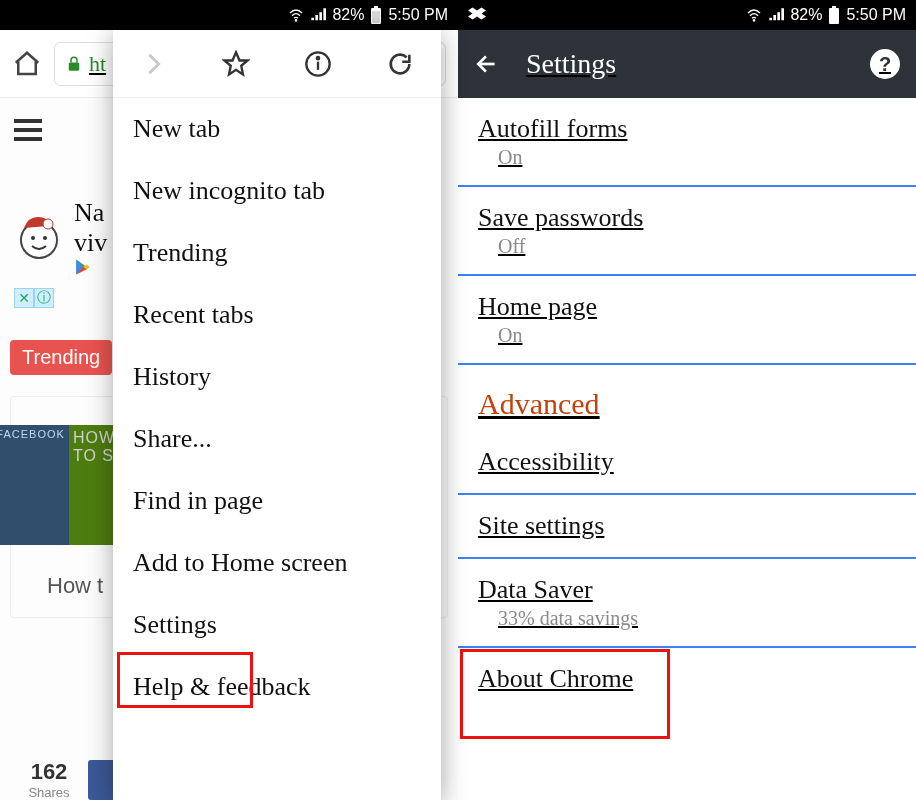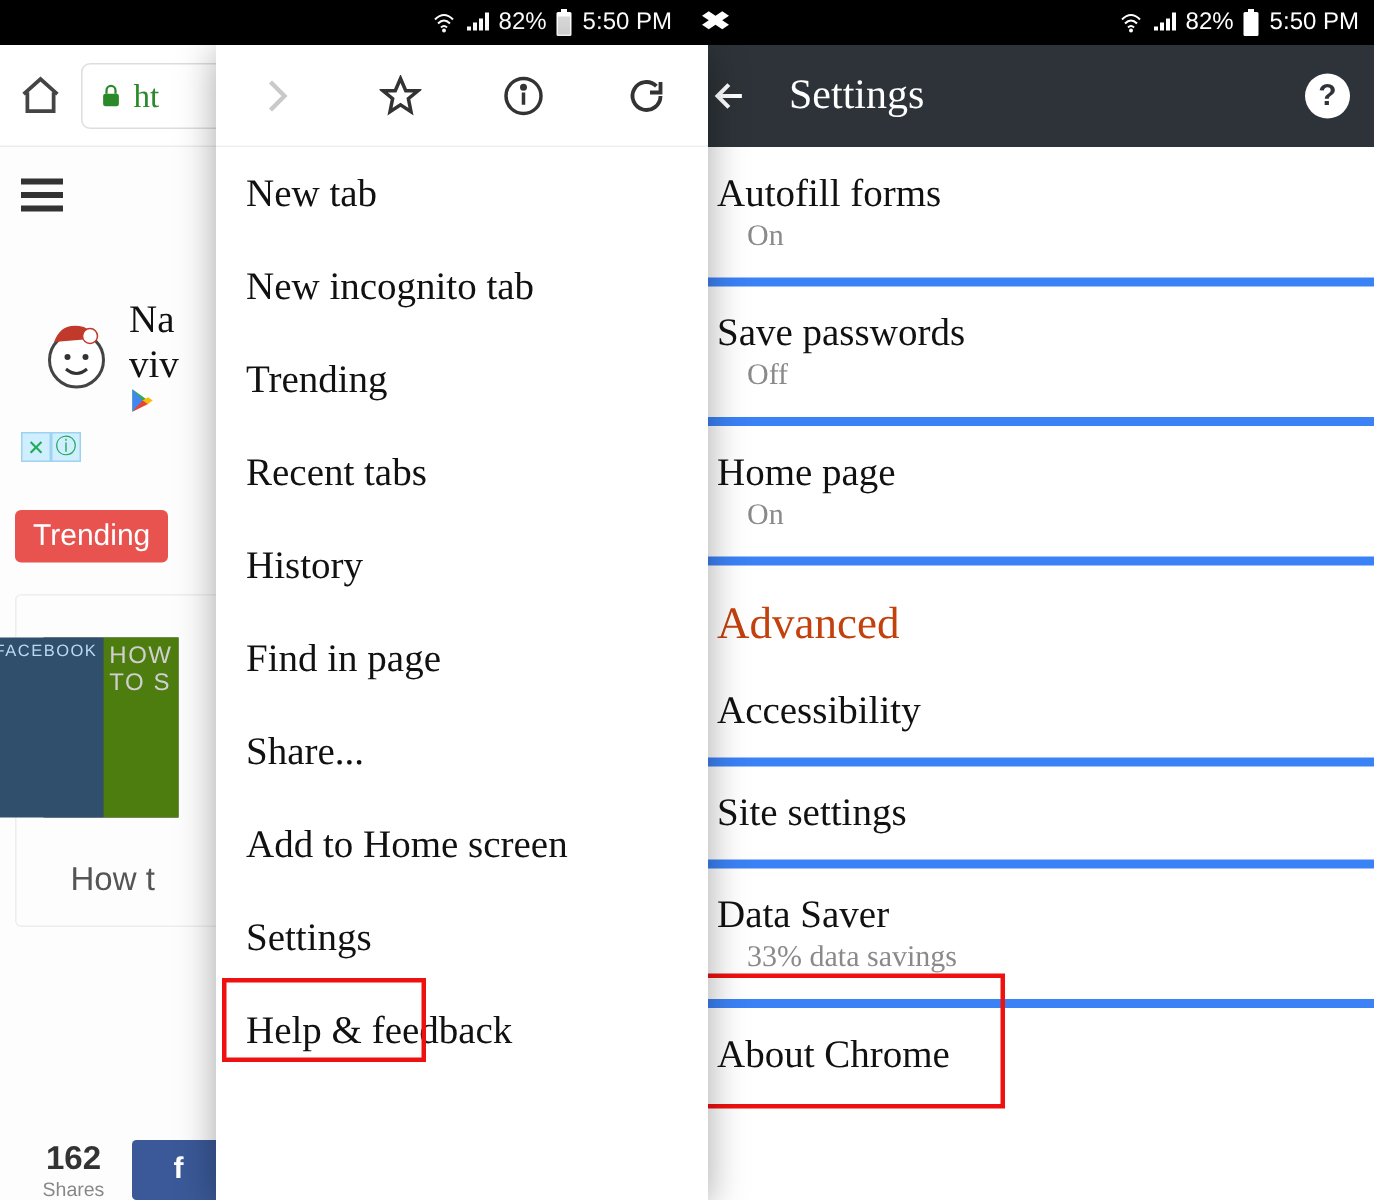--- a/index.html
+++ b/index.html
@@ -1,57 +1,57 @@
 <!DOCTYPE html>
 <html><head>
 <meta charset="utf-8">
 <style>
   * { margin: 0; padding: 0; box-sizing: border-box; }
   html, body { width: 916px; height: 800px; overflow: hidden; font-family: 'Segoe Script', 'Comic Sans MS', cursive; background: #fff; }
   .container { display: flex; width: 916px; height: 800px; }
-  .pane { width: 458px; height: 712px; position: relative; background: #fff; }
+  .pane { width: 458px; height: 712px; position: relative; background: #fff; text-decoration: underline; }
   .status-bar { height: 30px; background: #000; color: #fff; display: flex; align-items: center; justify-content: flex-end; padding: 0 10px; font-family: Arial, sans-serif; font-size: 16px; gap: 6px; }
   .status-bar .left-icon { margin-right: auto; }
   
   .addr-bar { height: 68px; display: flex; align-items: center; gap: 12px; padding: 0 12px; background: #fff; border-bottom: 1px solid #ececec; }
   .addr-field { flex: 1; height: 44px; background: #fff; border: 1px solid #ddd; border-radius: 6px; display: flex; align-items: center; padding: 0 10px; gap: 6px; font-size: 22px; color: #2a8a2a; font-family: 'Segoe Script', cursive; }
   .page-bg { position: relative; height: calc(800px - 30px - 68px); background: #fdfdfd; }
   .hamburger { padding: 16px 14px; }
   .hamburger .bar { width: 28px; height: 4px; background: #333; margin: 5px 0; }
-  .ad-area { position: absolute; left: 26px; top: 100px; display: flex; align-items: center; gap: 10px; }
+  .ad-area { position: absolute; left: 14px; top: 100px; display: flex; align-items: center; gap: 10px; }
   .face-icon { width: 50px; height: 50px; }
   .ad-text { font-size: 26px; color: #111; }
   .ad-markers { position: absolute; left: 14px; top: 190px; display: flex; gap: 0; }
   .ad-markers span { width: 20px; height: 20px; display: flex; align-items: center; justify-content: center; background: #cfeeff; border: 1px solid #9ed3ef; color: #2a5; font-size: 14px; font-family: Arial, sans-serif; }
   .trending { position: absolute; left: 10px; top: 242px; background: #e9534f; color: #fff; padding: 6px 12px; border-radius: 4px; font-family: Arial, sans-serif; font-size: 20px; }
   .card { position: absolute; left: 10px; right: 10px; top: 298px; border: 1px solid #eee; border-radius: 4px; padding: 28px 18px 18px; }
   .thumb { width: 90px; height: 120px; margin-bottom: 28px; }
   .fb-thumb { background:#343b42; display:flex; flex-direction:row; justify-content:flex-end; }
   .fb-thumb .r1 { background:#2f4f6c; color:#b9d9f2; font-family:Arial,sans-serif; font-size:11px; padding:3px 4px; letter-spacing:1px; }
   .fb-thumb .r2 { background:#4d7c0f; color:#d0d0d0; font-family:Arial,sans-serif; font-size:16px; padding:4px 4px; letter-spacing:1px; }
   .howto { font-family: Arial, sans-serif; color: #555; font-size: 22px; margin-left: 18px; }
   .share-row { position: absolute; left: 10px; bottom: 0; display: flex; align-items: center; gap: 0; }
   .share-count { width: 78px; text-align: center; font-family: Arial, sans-serif; }
   .share-count .n { font-size: 22px; color: #333; font-weight: bold; }
   .share-count .l { font-size: 13px; color: #888; }
   .share-btn { width: 62px; height: 40px; display: flex; align-items: center; justify-content: center; color: #fff; font-family: Arial, sans-serif; font-size: 20px; font-weight: bold; border-radius: 3px; margin-right: 4px; }
   .fb { background: #3b5998; } .tw { background: #1da1f2; } .gp { background: #db4437; } .rd { background: #ff4500; } .more { background: #eee; color: #555; }
   
-  .menu { position: absolute; top: 30px; left: 144px; width: 328px; height: 770px; background: #fff; box-shadow: 0 4px 24px rgba(0,0,0,.35); z-index: 50; }
+  .menu { position: absolute; top: 30px; left: 113px; width: 328px; height: 770px; background: #fff; box-shadow: 0 4px 24px rgba(0,0,0,.35); z-index: 50; }
   .menu-top { height: 68px; display: flex; align-items: center; justify-content: space-around; border-bottom: 1px solid #f0f0f0; }
   .menu-top svg { width: 28px; height: 28px; }
   .menu-item { padding: 16px 20px; font-size: 26px; color: #111; display: flex; align-items: center; justify-content: space-between; }
   .menu-item .cb { width: 22px; height: 22px; border: 2px solid #444; }
   .highlight-settings { position: absolute; border: 3px solid #e11; pointer-events: none; }
   
   .pane-right .toolbar { height: 68px; background: #2d3338; color: #fff; display: flex; align-items: center; padding: 0 16px; gap: 26px; }
   .toolbar .title { font-size: 28px; flex: 1; }
   .toolbar .help { width: 30px; height: 30px; border-radius: 50%; background: #fff; color: #2d3338; display: flex; align-items: center; justify-content: center; font-family: Arial, sans-serif; font-size: 20px; font-weight: bold; }
   .settings-list { height: calc(800px - 30px - 68px); overflow: hidden; }
-  .srow { padding: 16px 20px; border-bottom: 6px solid #3b82f6; position: relative; }
+  .srow { padding: 16px 20px; border-bottom: 2px solid #3b82f6; position: relative; }
   .srow .t { font-size: 26px; color: #111; }
   .srow .s { font-size: 20px; color: #8a8a8a; margin-top: 2px; margin-left: 20px; }
   .section-label { padding: 22px 20px 10px; font-size: 30px; color: #c2410c; border-bottom: none; }
   .highlight-data { position: absolute; border: 3px solid #e11; pointer-events: none; }
   
   svg { display: block; }
 </style>
 </head>
 <body>
 
@@ -209,24 +209,24 @@
       <div class="menu-item">
           <span>Trending</span>
         </div>
       <div class="menu-item">
           <span>Recent tabs</span>
         </div>
       <div class="menu-item">
           <span>History</span>
         </div>
       <div class="menu-item">
+          <span>Share...</span>
+        </div>
+      <div class="menu-item">
           <span>Find in page</span>
-        </div>
-      <div class="menu-item">
-          <span>Share...</span>
         </div>
       <div class="menu-item">
           <span>Add to Home screen</span>
         </div>
       <div class="menu-item" style="position:relative">
           <span>Settings</span>
         </div>
       <div class="menu-item">
           <span>Help &amp; feedback</span>
         </div>

